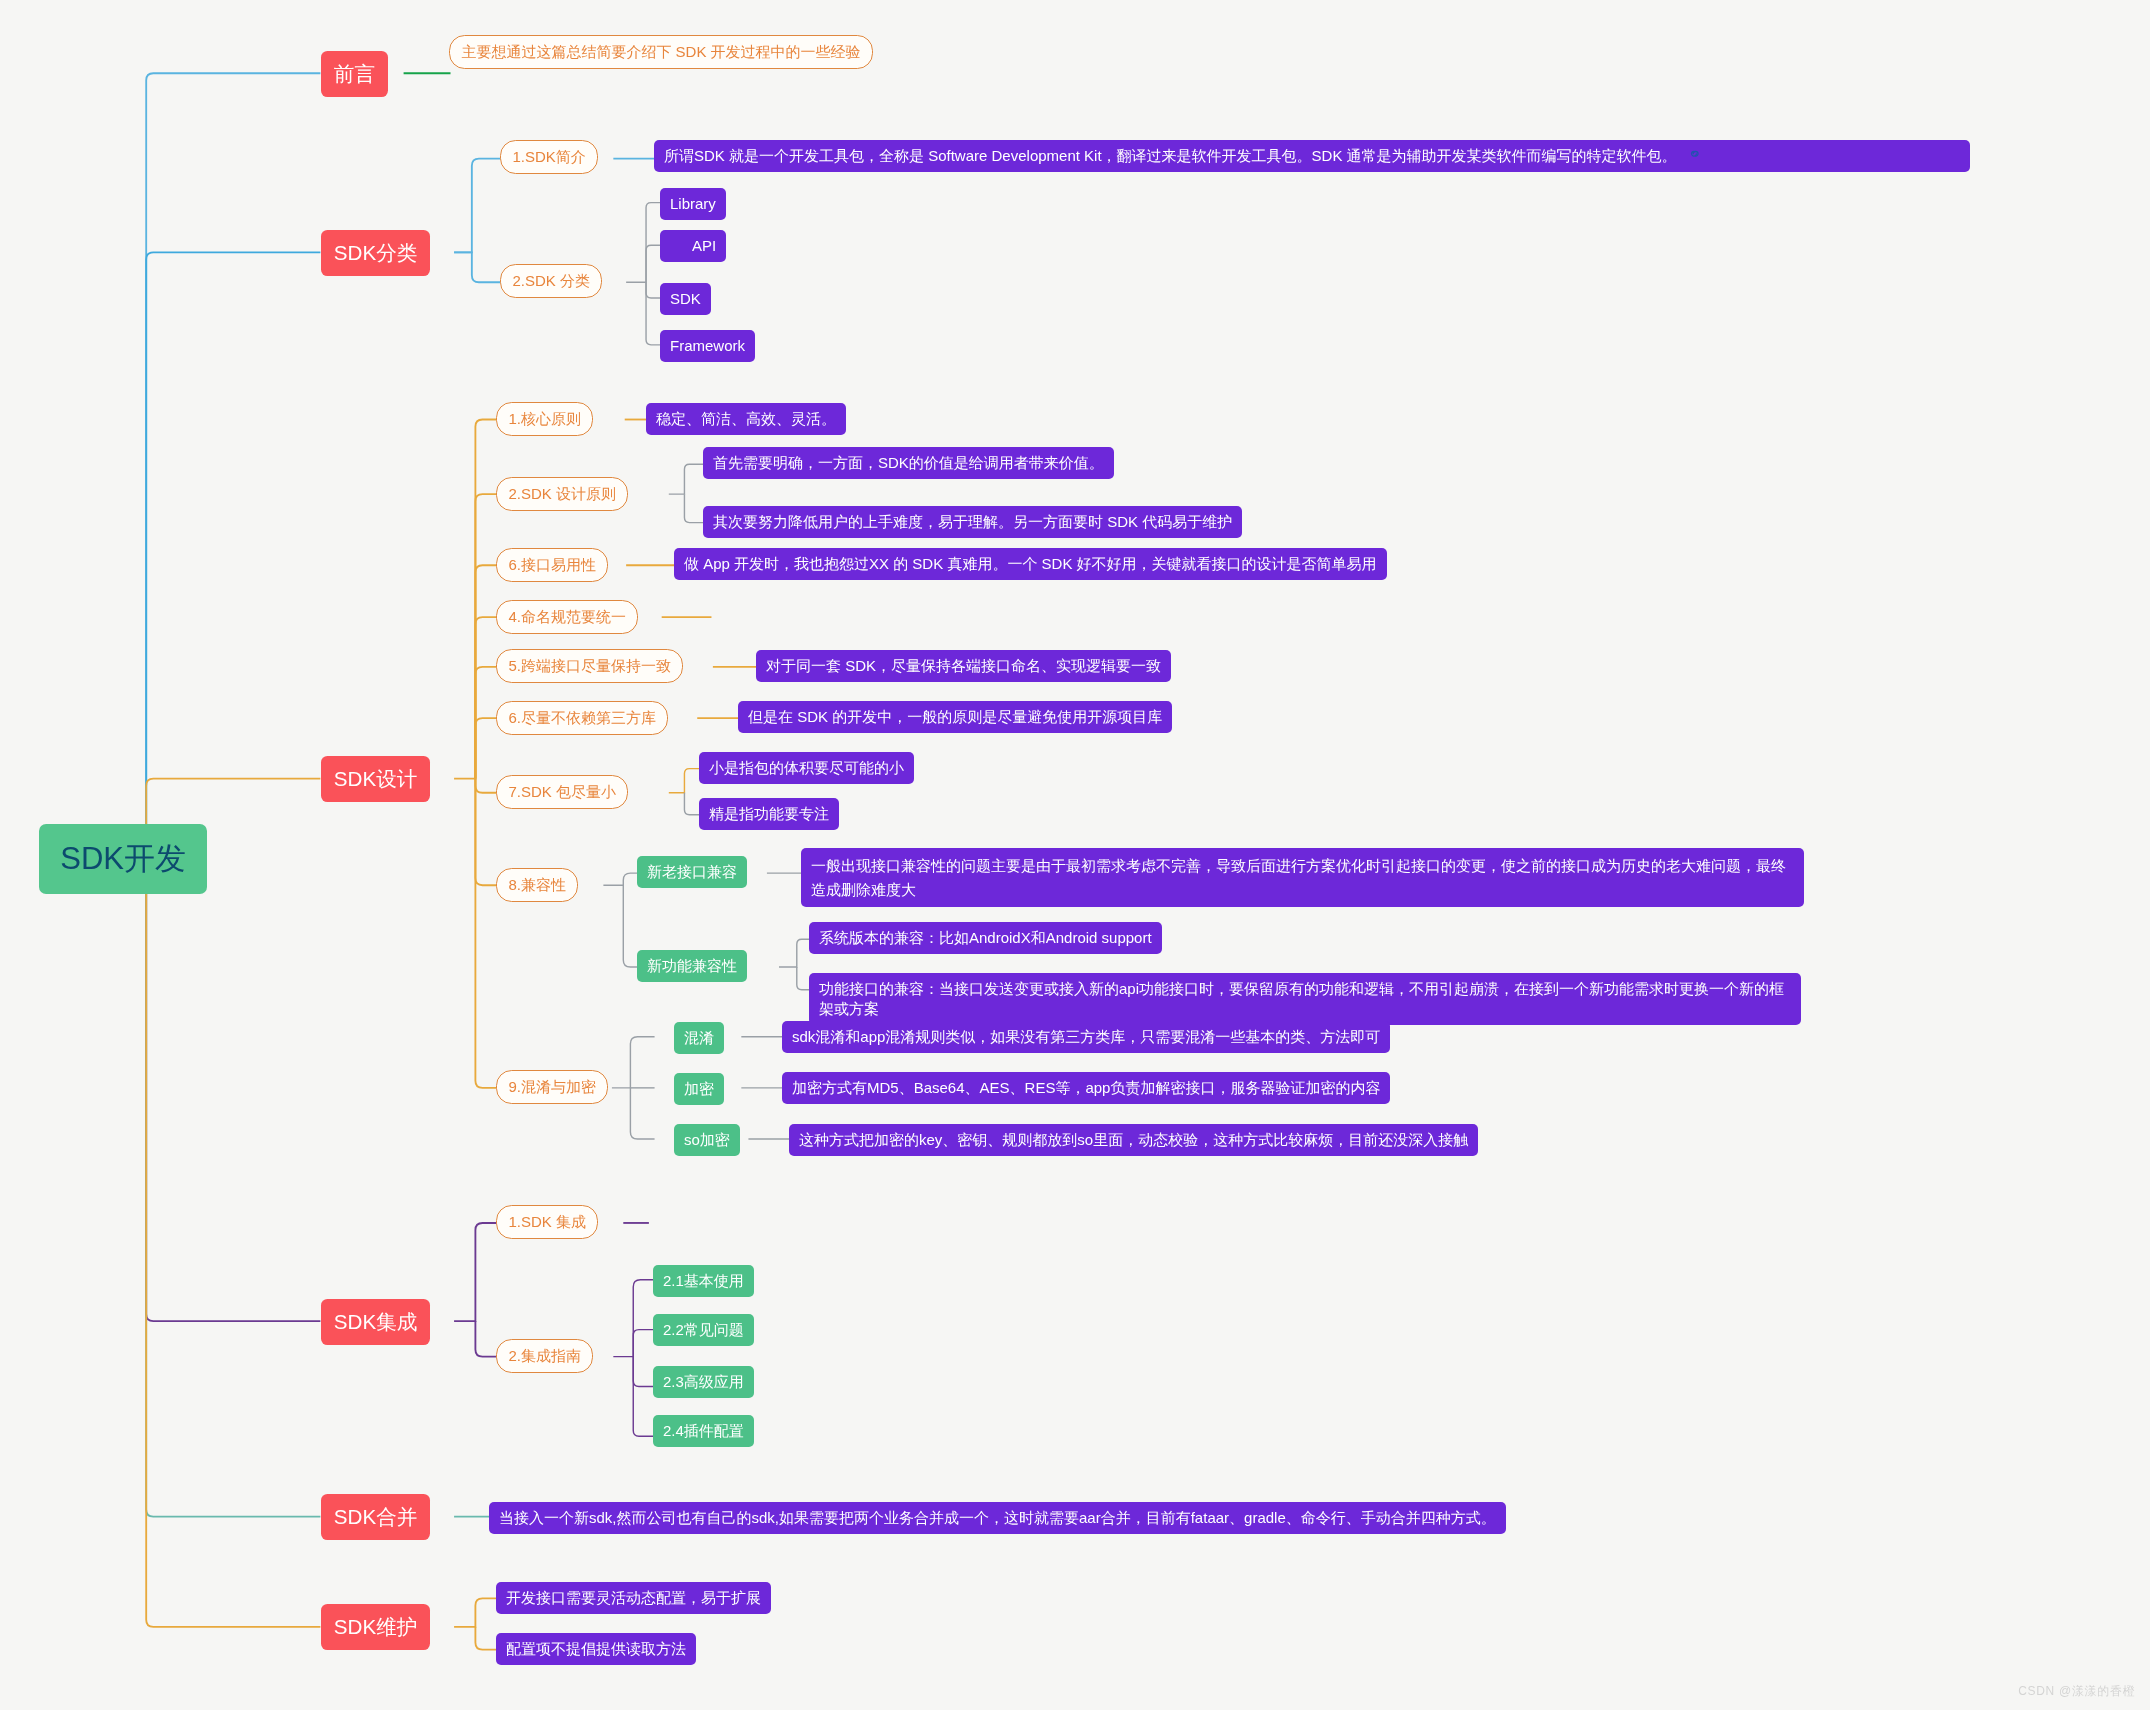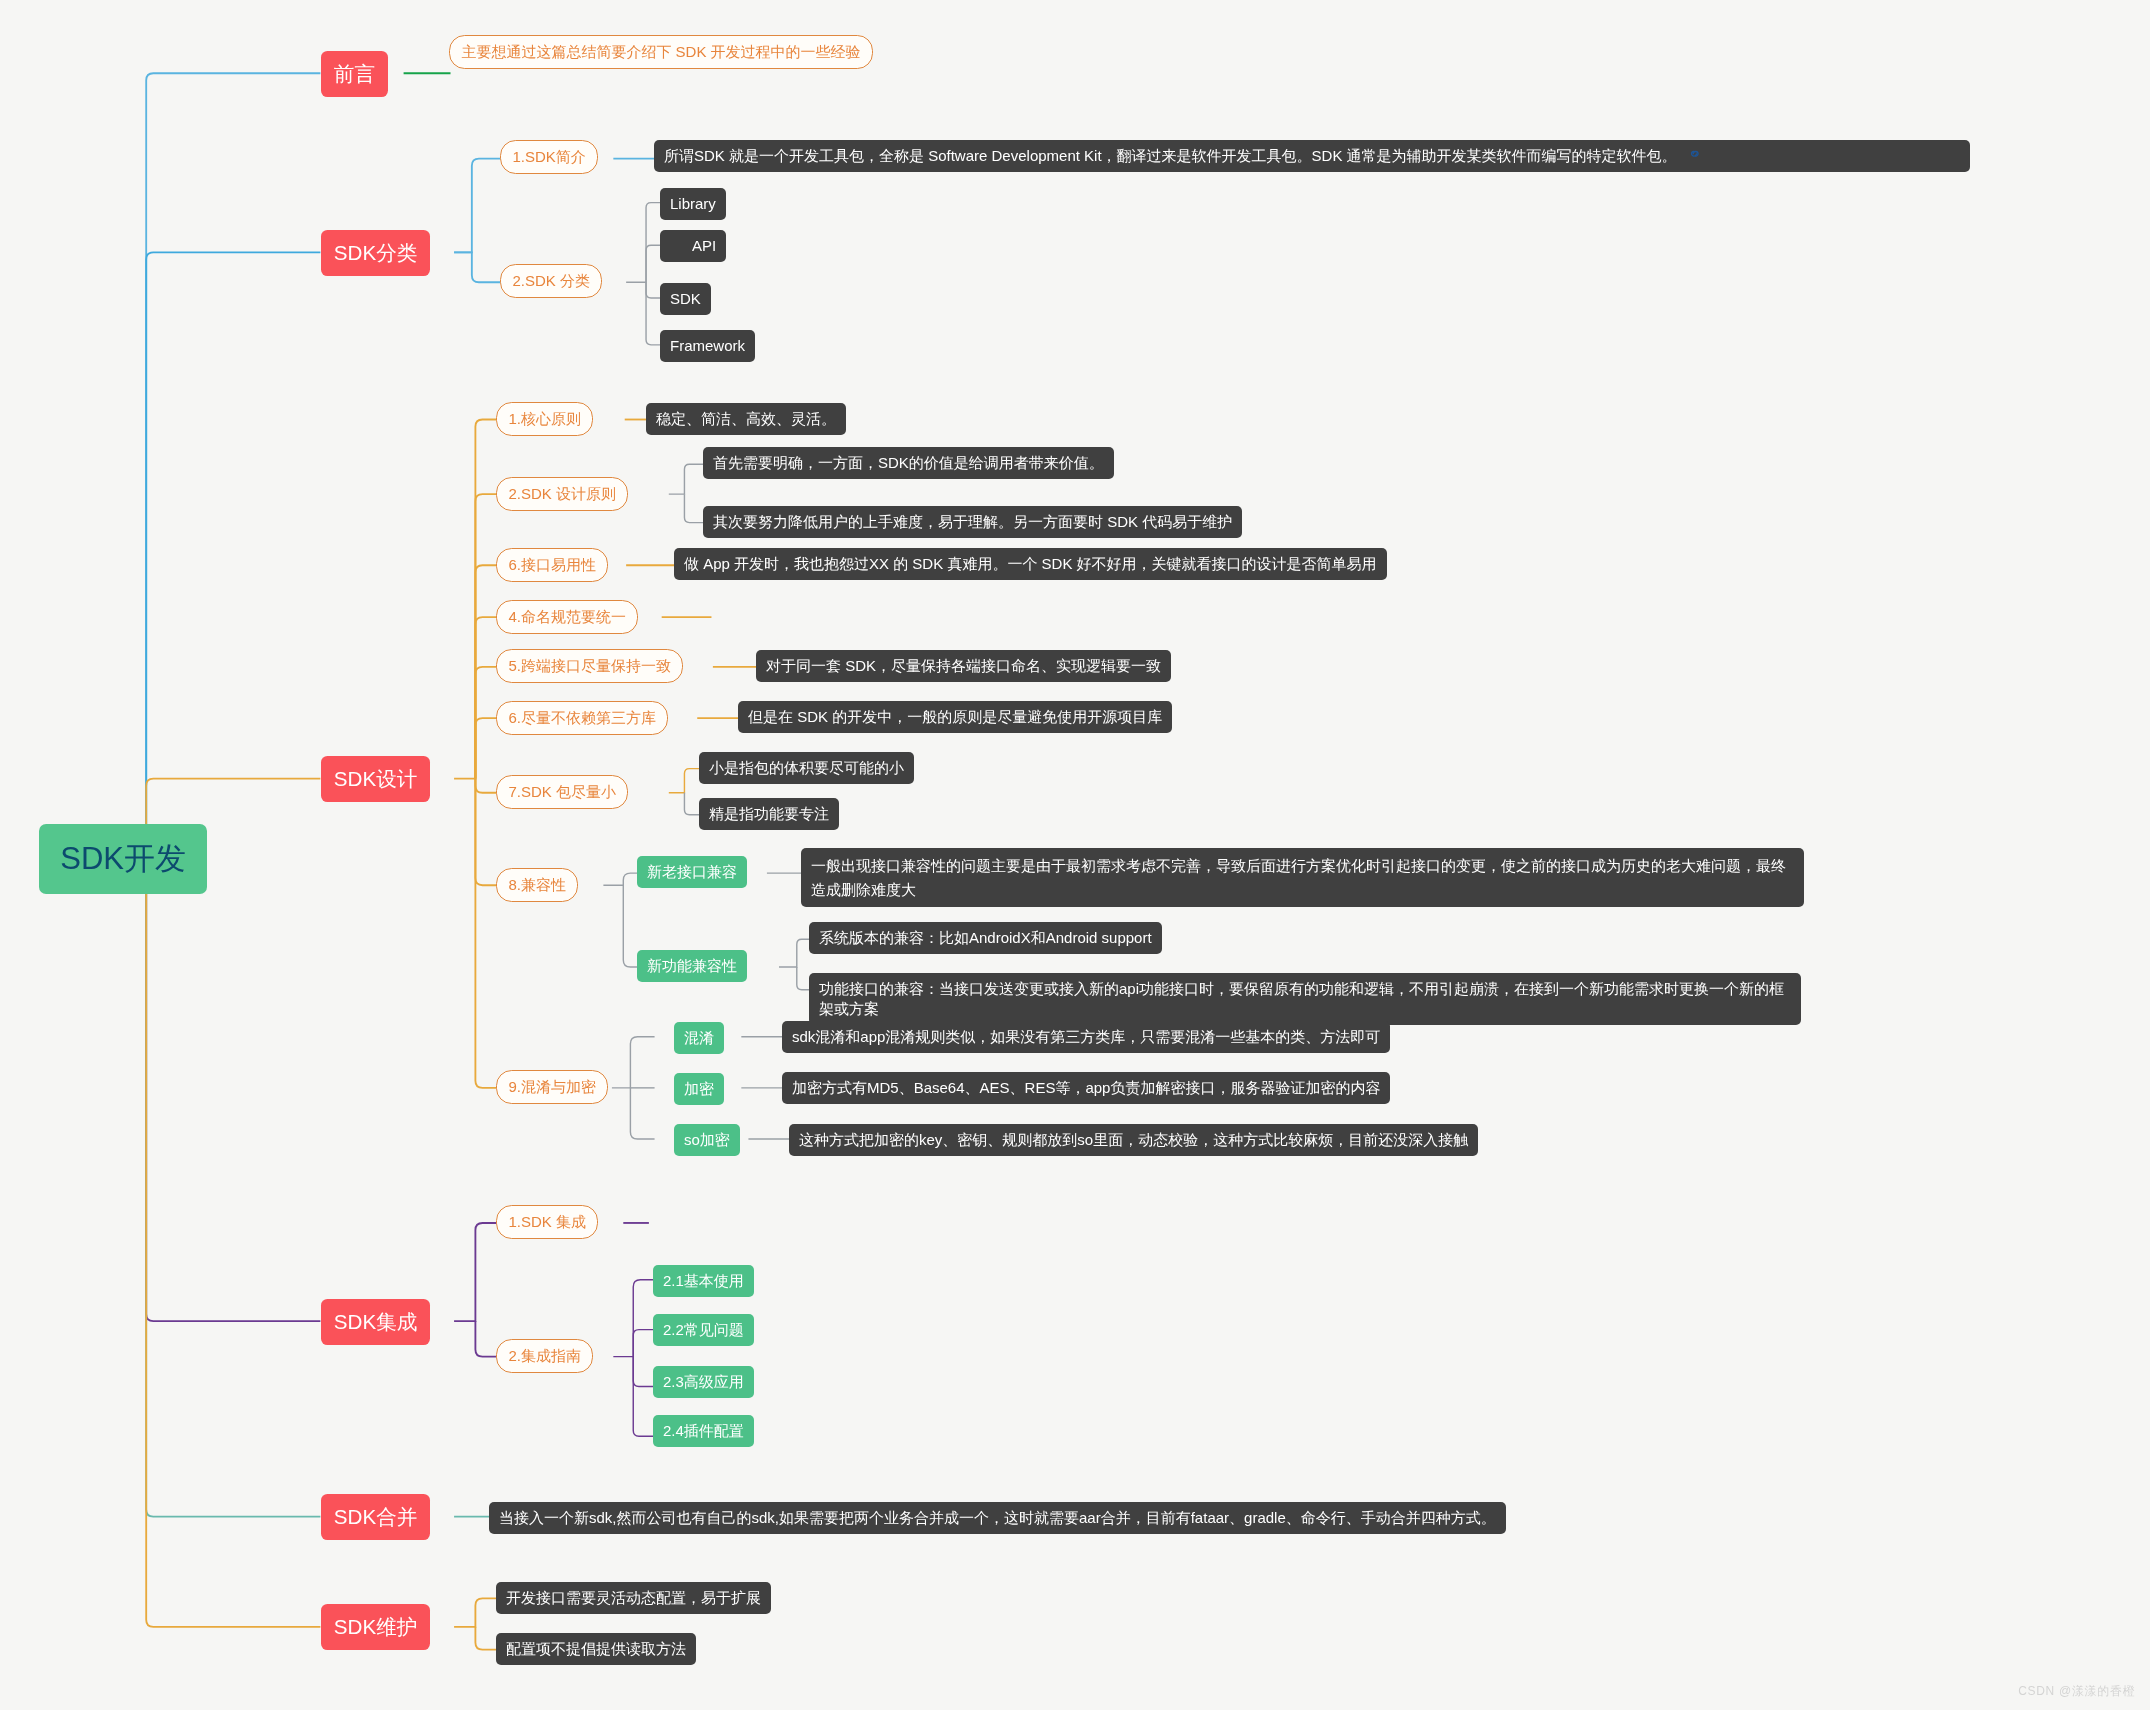--- a/index.html
+++ b/index.html
@@ -45,21 +45,21 @@
     background: #fffdf9;
     color: #e8853c;
     border: 1.4px solid #e0883f;
     border-radius: 15.6px;
     font-size: 15px;
     padding: 5.7px 11.4px;
   }
 
   
   .n-blue {
-    background: #404040;
+    background: #6d28d9;
     color: #ffffff;
     border-radius: 5px;
     font-size: 15px;
     padding: 5.7px 10px;
     white-space: normal;
   }
 
   
   .n-green {
     background: #4cc088;

